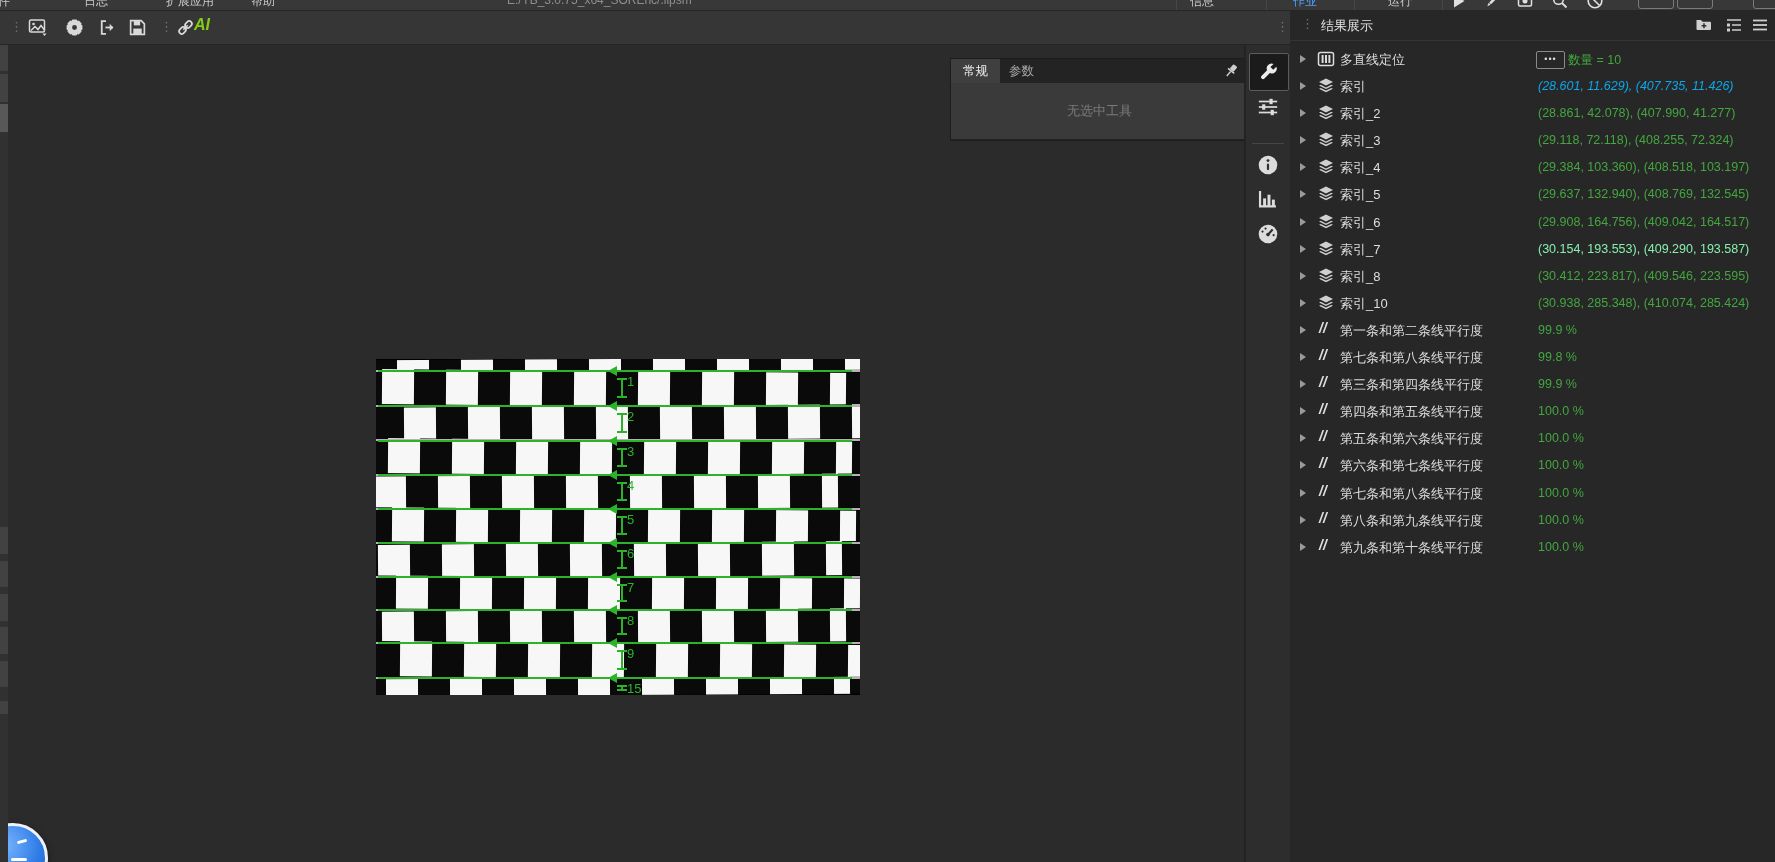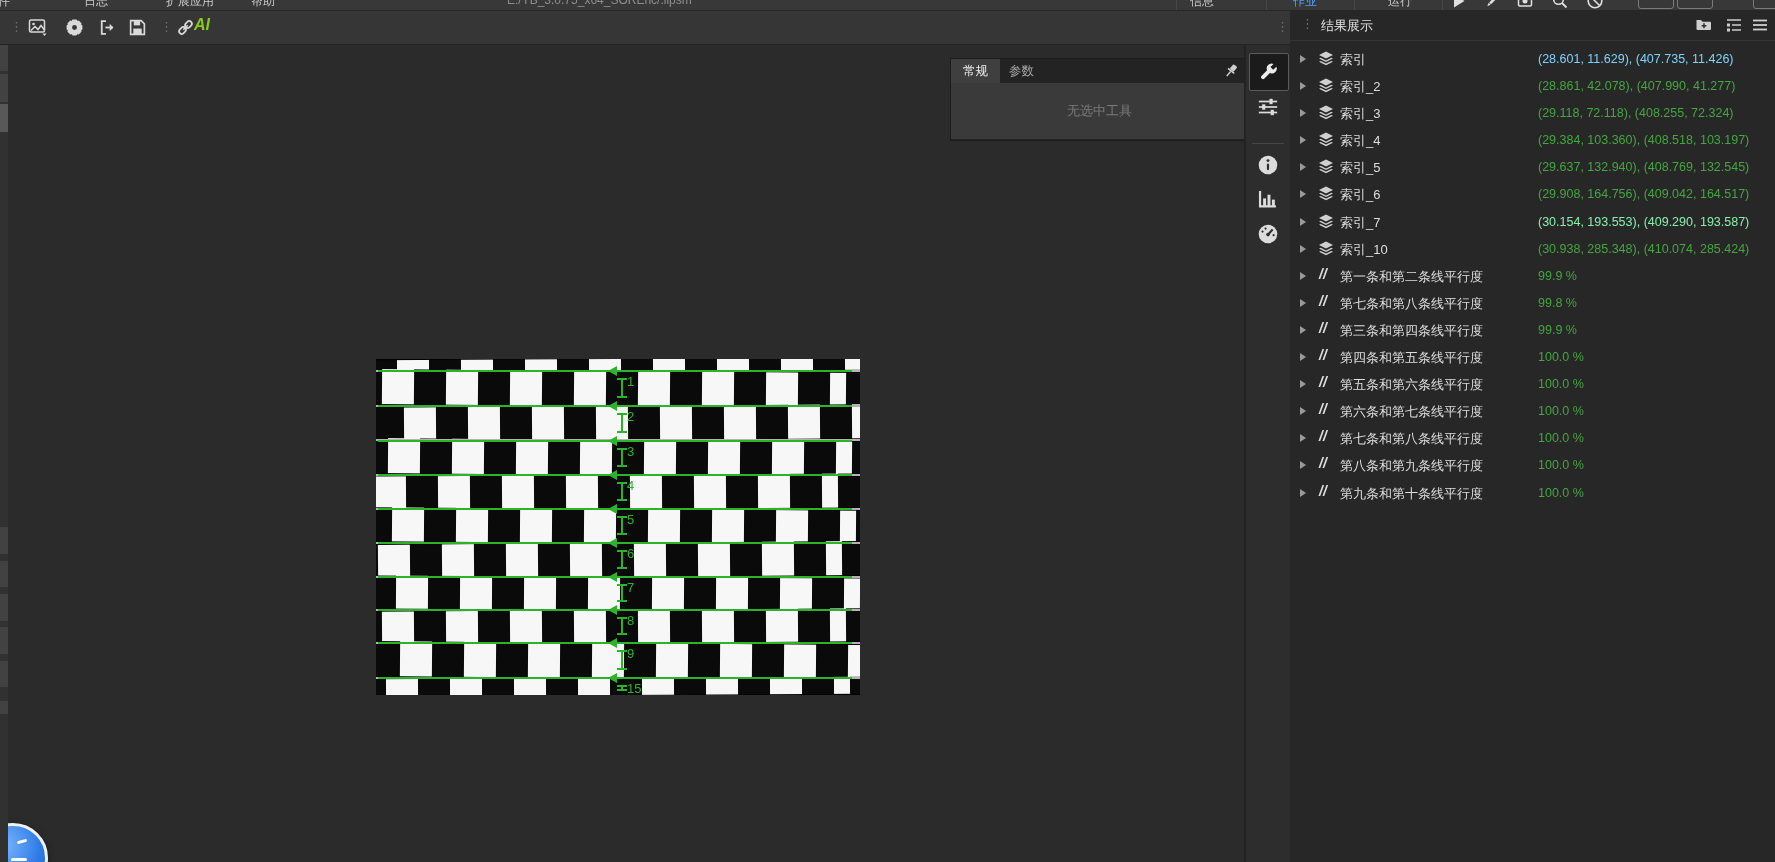--- a/index.html
+++ b/index.html
@@ -376,29 +376,43 @@
               <line x1="2" y1="13.5" x2="16" y2="13.5"></line>
             </g>
           </svg>
         </span>
     </div>
     <div class="res-rows" id="resRows">
         <div class="rrow">
           <span class="rarrow"></span>
           <span class="ricon">
             <svg viewBox="0 0 18 18" width="18" height="18">
+              <rect x="1.5" y="2.5" width="15" height="13" rx="2" fill="none" stroke="#dcdcdc" stroke-width="1.5"></rect>
+              <rect x="4.6" y="5" width="2" height="8" fill="#dcdcdc"></rect>
+              <rect x="8" y="5" width="2" height="8" fill="#dcdcdc"></rect>
+              <rect x="11.4" y="5" width="2" height="8" fill="#dcdcdc"></rect>
+            </svg>
+          </span>
+          <span class="rname">多直线定位</span>
+          <span class="rmore">•••</span>
+          <span class="rvalue" style="color: rgb(67, 166, 63); left: 278px;">数量 = 10</span>
+        </div>
+        <div class="rrow">
+          <span class="rarrow"></span>
+          <span class="ricon">
+            <svg viewBox="0 0 18 18" width="18" height="18">
               <g fill="#cfcfcf">
                 <path d="M9 1.5 16 5 9 8.5 2 5z"></path>
                 <path d="M3.7 7.8 2 8.6l7 3.5 7-3.5-1.7-.8L9 10.4z"></path>
                 <path d="M3.7 11 2 11.8l7 3.5 7-3.5-1.7-.8L9 13.6z"></path>
               </g>
             </svg>
           </span>
           <span class="rname">索引</span>
-          <span class="rvalue" style="color: #7dd3fc;">(28.601, 11.629), (407.735, 11.426)</span>
+          <span class="rvalue" style="color: #0ea5e9; font-style: italic;">(28.601, 11.629), (407.735, 11.426)</span>
         </div>
         <div class="rrow">
           <span class="rarrow"></span>
           <span class="ricon">
             <svg viewBox="0 0 18 18" width="18" height="18">
               <g fill="#cfcfcf">
                 <path d="M9 1.5 16 5 9 8.5 2 5z"></path>
                 <path d="M3.7 7.8 2 8.6l7 3.5 7-3.5-1.7-.8L9 10.4z"></path>
                 <path d="M3.7 11 2 11.8l7 3.5 7-3.5-1.7-.8L9 13.6z"></path>
               </g>
@@ -481,20 +495,34 @@
           <span class="rarrow"></span>
           <span class="ricon">
             <svg viewBox="0 0 18 18" width="18" height="18">
               <g fill="#cfcfcf">
                 <path d="M9 1.5 16 5 9 8.5 2 5z"></path>
                 <path d="M3.7 7.8 2 8.6l7 3.5 7-3.5-1.7-.8L9 10.4z"></path>
                 <path d="M3.7 11 2 11.8l7 3.5 7-3.5-1.7-.8L9 13.6z"></path>
               </g>
             </svg>
           </span>
+          <span class="rname">索引_8</span>
+          <span class="rvalue" style="color: rgb(67, 166, 63);">(30.412, 223.817), (409.546, 223.595)</span>
+        </div>
+        <div class="rrow">
+          <span class="rarrow"></span>
+          <span class="ricon">
+            <svg viewBox="0 0 18 18" width="18" height="18">
+              <g fill="#cfcfcf">
+                <path d="M9 1.5 16 5 9 8.5 2 5z"></path>
+                <path d="M3.7 7.8 2 8.6l7 3.5 7-3.5-1.7-.8L9 10.4z"></path>
+                <path d="M3.7 11 2 11.8l7 3.5 7-3.5-1.7-.8L9 13.6z"></path>
+              </g>
+            </svg>
+          </span>
           <span class="rname">索引_10</span>
           <span class="rvalue" style="color: rgb(67, 166, 63);">(30.938, 285.348), (410.074, 285.424)</span>
         </div>
         <div class="rrow">
           <span class="rarrow"></span>
           <span class="ricon par">//</span>
           <span class="rname">第一条和第二条线平行度</span>
           <span class="rvalue" style="color: rgb(67, 166, 63);">99.9 %</span>
         </div>
         <div class="rrow">

